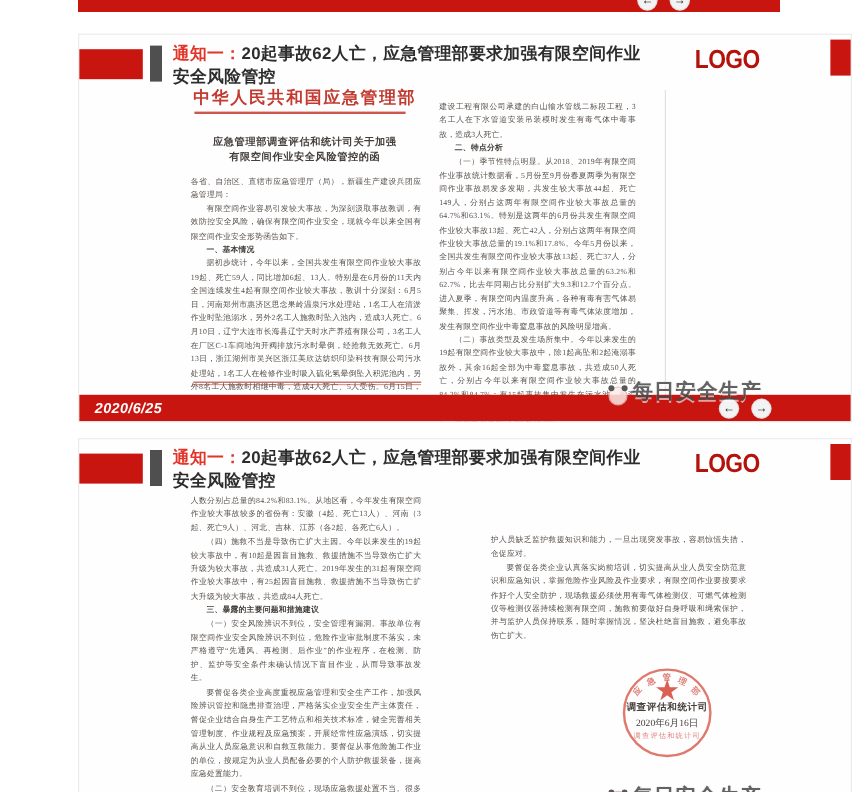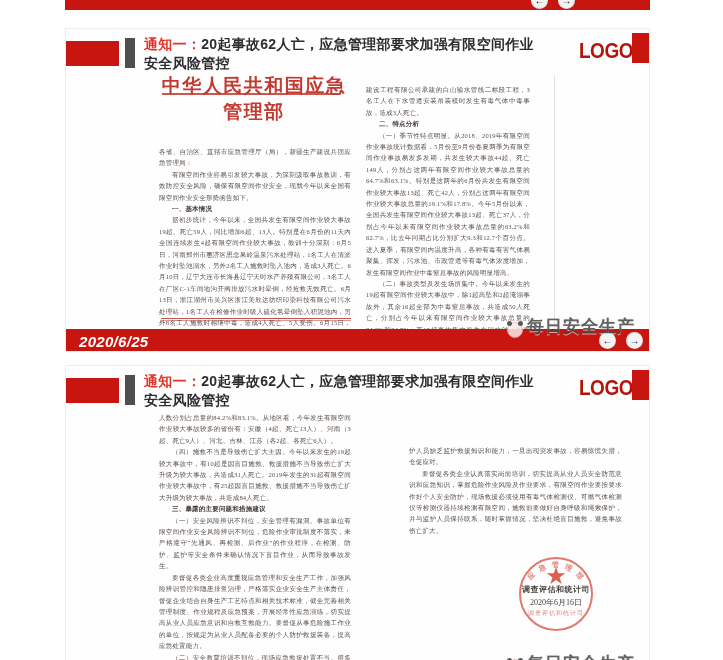--- a/index.html
+++ b/index.html
@@ -3,21 +3,21 @@
 <meta charset="utf-8">
 <style>
   * { margin:0; padding:0; box-sizing:border-box; }
   html,body { width:723px; height:660px; background:#ffffff; overflow:hidden;
               font-family:"Liberation Sans", sans-serif; position:relative; }
 
   
   .topbar { position:absolute; left:65px; top:0; width:585px; height:10px; background:#c9150f; z-index:4; }
 
   
-  .slide { position:absolute; left:65px; width:585px; background:#fffefe;
+  .slide { position:absolute; left:65px; width:645px; background:#fffefe;
            border:1px solid #ececec; overflow:hidden; }
   .slide1 { top:28px; height:324px; }
   .slide2 { top:365px; height:330px; }
 
   
   .hdr-red-left  { position:absolute; left:0;   top:12px; width:53px; height:25px; background:#c9150f; }
   .hdr-dark      { position:absolute; left:59px; top:9px;  width:10px; height:30px; background:#4f4f4f; }
   .hdr-title     { position:absolute; left:78px; top:6px; width:438px;
                    font-size:14px; font-weight:bold; line-height:19px; color:#2d2d2d; letter-spacing:0.3px; }
   .hdr-title .notice { color:#e2352a; }
@@ -32,33 +32,33 @@
   .doc p.p-first { text-indent:0; }
   .doc p.p-head  { font-weight:bold; color:#413d39; }
 
   .s1-left  { position:absolute; left:93px;  top:117px; width:192px; }
   .s1-right { position:absolute; left:300px; top:55px;  width:164px; }
   .s2-left  { position:absolute; left:93px;  top:46px;  width:192px; }
   .s2-right { position:absolute; left:343px; top:79px;  width:213px; }
 
   .letterhead { position:absolute; left:88px; top:44px; width:200px; text-align:center;
                 font-family:"Liberation Serif", serif; font-weight:bold;
-                font-size:19px; letter-spacing:1.5px; color:#c23a30; }
+                font-size:14px; letter-spacing:1.5px; color:#c23a30; }
   .letterhead-rule { position:absolute; left:96px; top:64px; width:176px; height:2px;
                      background:#c23a30; opacity:.85; }
   .doc-title { position:absolute; left:88px; top:84px; width:200px; text-align:center;
                font-family:"Liberation Serif", serif; font-weight:bold;
                font-size:8.5px; line-height:11.5px; color:#443f3b; letter-spacing:0.5px; }
   .page-foot-rule { position:absolute; left:95px; top:289px; width:190px; height:3px;
                     border-top:1px solid #c0564d; border-bottom:1px solid #d99a93; }
   .page-edge-line { position:absolute; left:488px; top:46px; width:1px; height:258px; background:#e3e1e0; }
 
   
   .slide-bar { position:absolute; left:0; bottom:0; width:100%; height:22px; background:#c9150f; z-index:5; }
-  .slide-date { position:absolute; left:13px; top:4px; font-size:15px; font-weight:bold;
+  .slide-date { position:absolute; left:13px; top:4px; font-size:12px; font-weight:bold;
                 font-style:italic; color:#ffffff; letter-spacing:0.3px; }
 
   
   .nav-btn { position:absolute; width:17px; height:17px; border-radius:50%;
              background:#f3f3f3; color:#101010; font-size:10px; font-weight:bold;
              line-height:17px; text-align:center; z-index:7; box-shadow:0 0 0 1px rgba(0,0,0,0.08) inset; }
   .topbar .nav-prev { left:466px; top:-8px; }
   .topbar .nav-next { left:493px; top:-8px; }
   .slide-bar .nav-prev { left:533px; top:3px; }
   .slide-bar .nav-next { left:560px; top:3px; }
@@ -109,20 +109,24 @@
   <div class="hdr-dark"></div>
   <div class="hdr-title">
     <span class="notice">通知一：</span><span>20起事故62人亡，应急管理部要求加强有限空间作业</span>
     <div>安全风险管控</div>
   </div>
   <div class="hdr-logo">LOGO</div>
   <div class="hdr-red-right"></div>
 
   <div class="letterhead">中华人民共和国应急管理部</div>
   <div class="letterhead-rule"></div>
+  <div class="doc-title">
+    <div>应急管理部调查评估和统计司关于加强</div>
+    <div>有限空间作业安全风险管控的函</div>
+  </div>
 
   <div class="doc s1-left">
     <p class="p-first">各省、自治区、直辖市应急管理厅（局），新疆生产建设兵团应急管理局：</p>
     <p>有限空间作业容易引发较大事故，为深刻汲取事故教训，有效防控安全风险，确保有限空间作业安全，现就今年以来全国有限空间作业安全形势函告如下。</p>
     <p class="p-head">一、基本情况</p>
     <p>据初步统计，今年以来，全国共发生有限空间作业较大事故19起、死亡59人，同比增加6起、13人。特别是在6月份的11天内全国连续发生4起有限空间作业较大事故，教训十分深刻：6月5日，河南郑州市惠济区思念果岭温泉污水处理站，1名工人在清淤作业时坠池溺水，另外2名工人施救时坠入池内，造成3人死亡。6月10日，辽宁大连市长海县辽宁天时水产养殖有限公司，3名工人在厂区C-1车间地沟开阀排放污水时晕倒，经抢救无效死亡。6月13日，浙江湖州市吴兴区浙江美欣达纺织印染科技有限公司污水处理站，1名工人在检修作业时吸入硫化氢晕倒坠入积泥池内，另外8名工人施救时相继中毒，造成4人死亡、5人受伤。6月15日，吉林白山市江源区吉林省宏达</p>
   </div>
 
   <div class="doc s1-right">
     <p class="p-first">建设工程有限公司承建的白山输水管线二标段工程，3名工人在下水管道安装吊装模时发生有毒气体中毒事故，造成3人死亡。</p>

